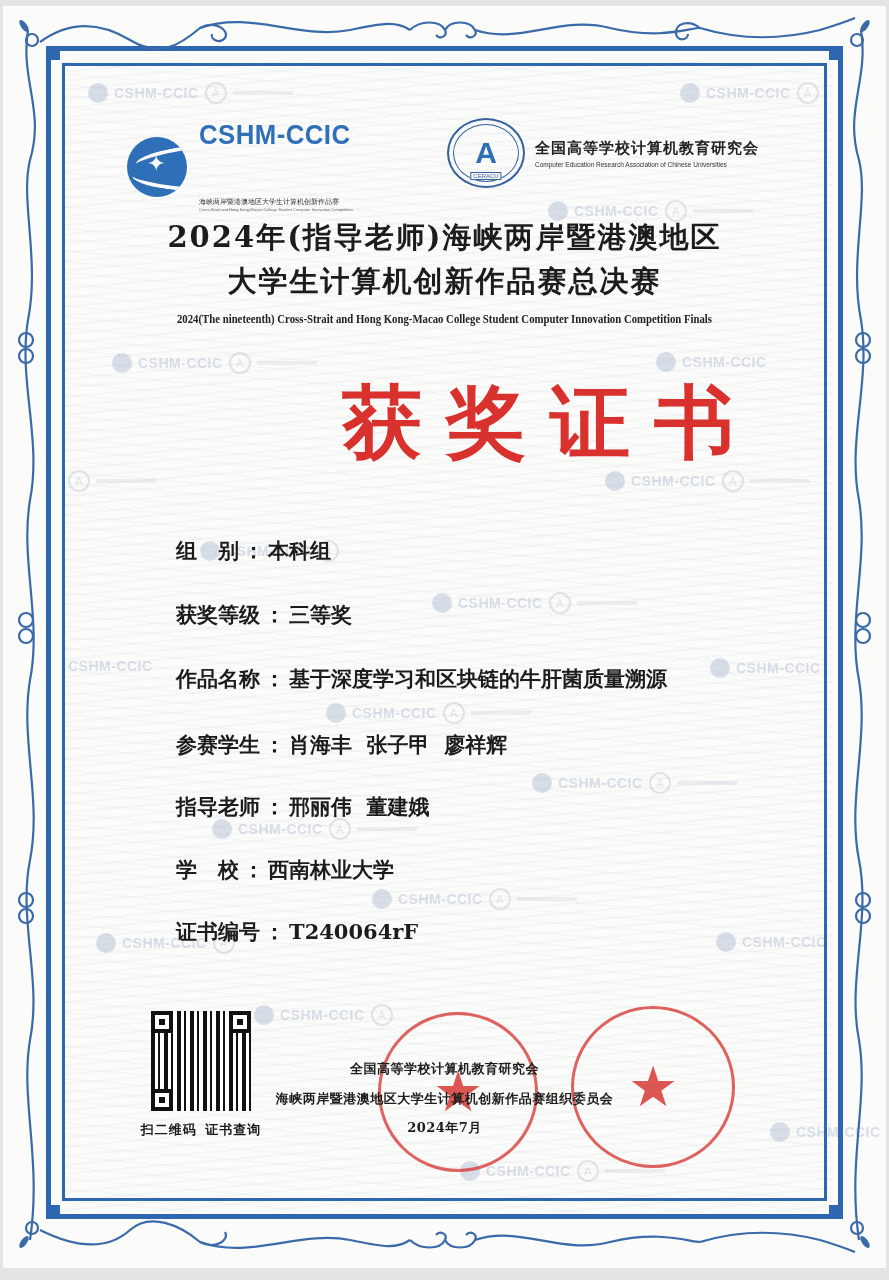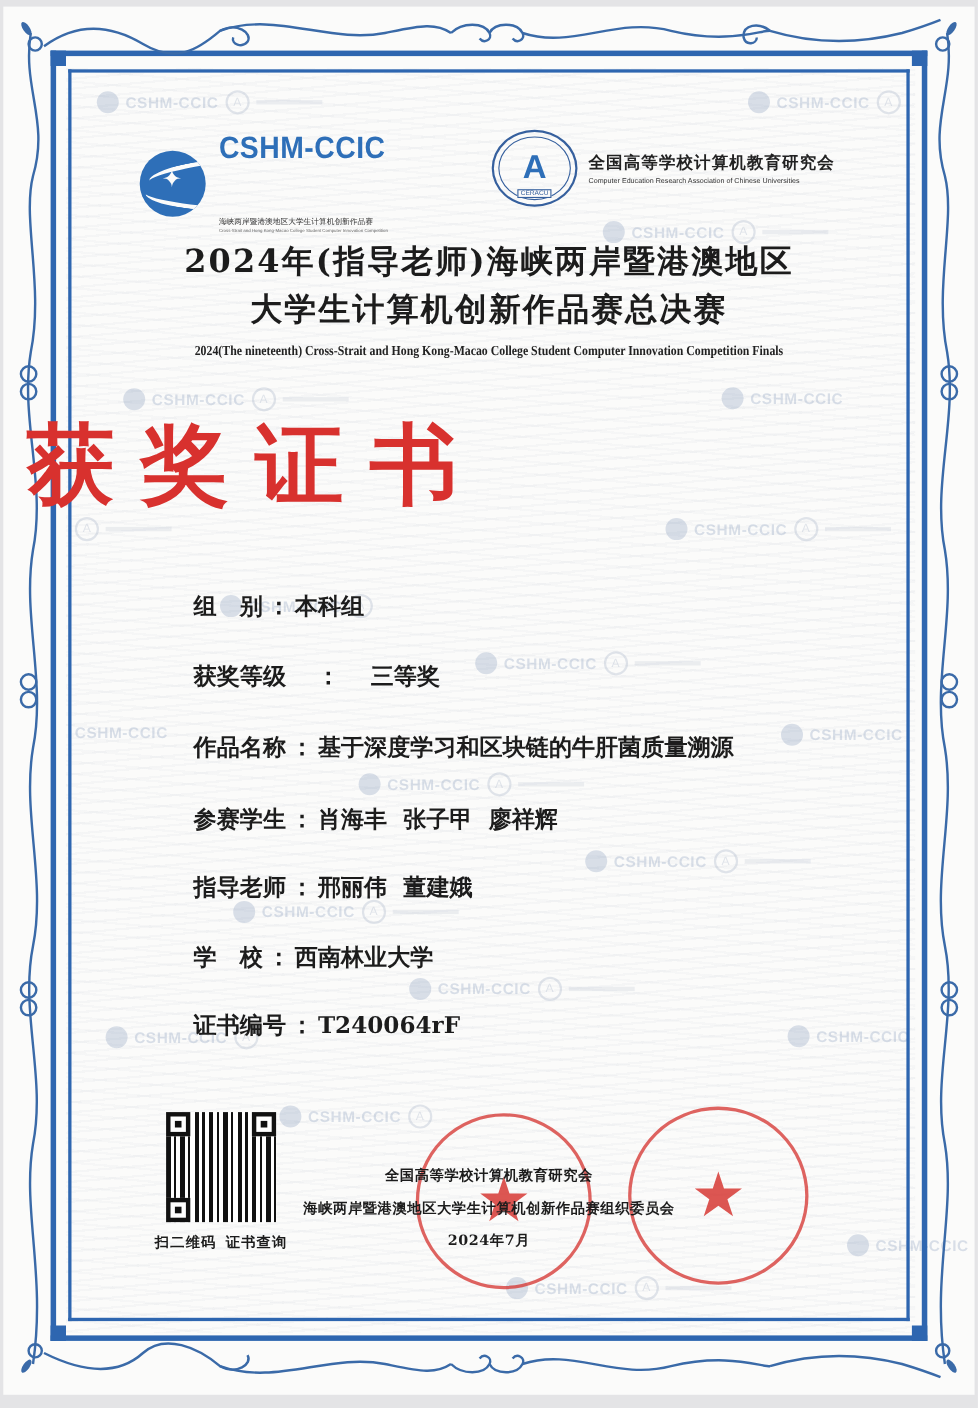--- a/index.html
+++ b/index.html
@@ -45,21 +45,21 @@
     .seal-logo { width: 78px; height: 70px; border: 2px solid #36609e; border-radius: 50%; position: relative; box-sizing: border-box; display:flex; align-items:center; justify-content:center; }
     .seal-logo::before { content: ""; position: absolute; inset: 4px; border: 1px solid #36609e; border-radius: 50%; }
     .seal-logo .a-glyph { font-family: "Liberation Sans", sans-serif; font-weight: bold; font-size: 30px; color: #2e6fb8; }
     .seal-logo .ceracu { position: absolute; bottom: 6px; left: 50%; transform: translateX(-50%); font-family: "Liberation Sans", sans-serif; font-size: 6px; color: #36609e; border: 1px solid #36609e; padding: 0 2px; background: #fbfbfa; }
     .assoc-cn { font-family: "DejaVu Sans", sans-serif; font-weight: bold; font-size: 15px; color: #222; letter-spacing: 1px; }
     .assoc-en { font-family: "Liberation Sans", sans-serif; font-size: 6.5px; color: #333; margin-top: 3px; }
 
     
     .title-cn { position: absolute; left: 0; width: 889px; text-align: center; font-weight: bold; color: #1c1c1c; font-size: 29px; letter-spacing: 2px; }
     .title-en { position: absolute; left: 0; width: 889px; top: 312px; text-align: center; font-family: "Liberation Serif", serif; font-weight: bold; font-size: 12.5px; color: #222; transform: scaleX(0.86); }
-    .award-title { position: absolute; left: 0; width: 758px; top: 372px; text-align: left; font-weight: bold; font-size: 80px; color: #d8312e; letter-spacing: 24px; line-height: 100px; padding-left: 24px; box-sizing: border-box; }
+    .award-title { position: absolute; left: 0; width: 758px; top: 372px; text-align: right; font-weight: bold; font-size: 80px; color: #d8312e; letter-spacing: 24px; line-height: 100px; padding-left: 24px; box-sizing: border-box; }
 
     
     .field { position: absolute; left: 162px; font-weight: bold; font-size: 21px; color: #1c1c1c; display: flex; align-items: baseline; white-space: nowrap; }
     .field .lbl { display: inline-block; margin-left: 14px; }
     .field .colon { margin: 0 4px; }
 
     
     .qr { position: absolute; left: 151px; top: 1011px; width: 100px; height: 100px; background: #fff;
       background-image:
         repeating-linear-gradient(90deg, #111 0 4px, transparent 4px 7px, #111 7px 9px, transparent 9px 13px),
@@ -272,21 +272,21 @@
 <div class="title-cn" style="top:262px;">大学生计算机创新作品赛总决赛</div>
 <div class="title-en">2024(The nineteenth) Cross-Strait and Hong Kong-Macao College Student Computer Innovation Competition Finals</div>
 
 <div class="award-title">获奖证书</div>
 
 <div class="field" style="top:537px;">
   <span class="lbl">组　别</span>
     <span class="colon">：</span>
     <span>本科组</span>
 </div>
-<div class="field" style="top:601px;gap:24px;">
+<div class="field" style="top:601px;">
   <span class="lbl">获奖等级</span>
     <span class="colon">：</span>
     <span>三等奖</span>
 </div>
 <div class="field" style="top:665px;">
   <span class="lbl">作品名称</span>
     <span class="colon">：</span>
     <span>基于深度学习和区块链的牛肝菌质量溯源</span>
 </div>
 <div class="field" style="top:731px;">

